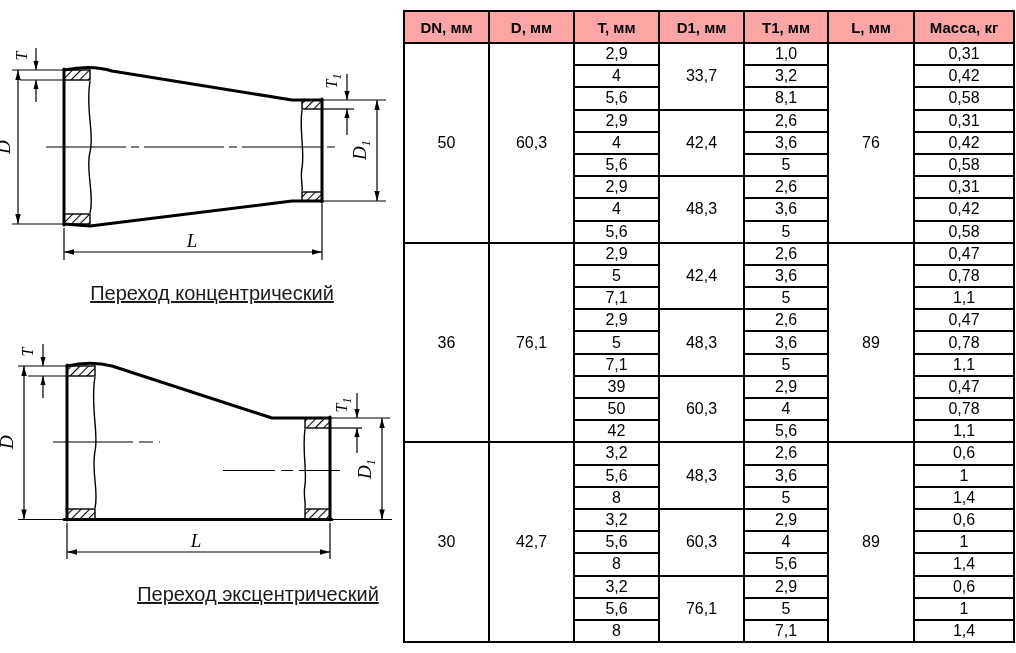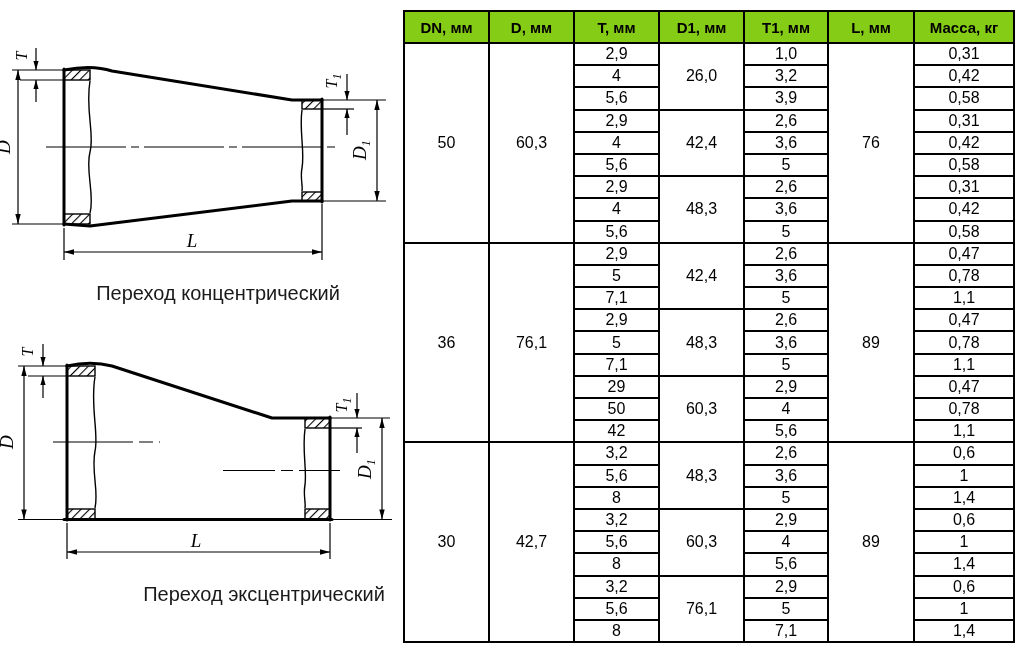--- a/index.html
+++ b/index.html
@@ -1,42 +1,42 @@
 <!DOCTYPE html>
 <html><head>
 <meta charset="utf-8">
 <style>
   html,body{margin:0;padding:0;background:#fff;}
   .page{position:relative;width:1016px;height:653px;background:#fff;
         font-family:"Liberation Sans",sans-serif;overflow:hidden;color:#000;}
 
   
   .drawing{position:absolute;left:0;}
-  .caption{position:absolute;left:10px;width:416px;text-align:center;
-           font-size:20px;color:#1a1a1a;}
+  .caption{position:absolute;left:4px;width:416px;text-align:center;
+           font-size:20px;color:#1a1a1a;text-decoration:underline;}
   .caption-1{top:282px;}
   .caption-2{top:583px;padding-left:46px;}
 
   svg .outline{stroke:#000;stroke-width:3;fill:none;stroke-linejoin:round;stroke-linecap:round;}
   svg .thin{stroke:#000;stroke-width:1.2;fill:none;}
   svg .wavy{stroke:#000;stroke-width:1.4;fill:none;}
   svg .center{stroke:#000;stroke-width:1.2;fill:none;}
   svg .hatchrect{stroke:#000;stroke-width:1.4;}
   svg .ah{fill:#000;stroke:none;}
   svg text.dim{fill:#000;font-family:"Liberation Serif",serif;font-style:italic;
                font-size:19px;text-anchor:middle;}
   svg text.dim-small{font-size:16px;}
   svg .sub{font-size:12px;}
 
   
   table.spec{position:absolute;left:403px;top:10px;border-collapse:collapse;
              table-layout:fixed;width:610px;}
   table.spec th,table.spec td{border:2px solid #000;text-align:center;
              vertical-align:middle;padding:0;overflow:hidden;}
-  table.spec th{height:30px;font-size:15px;font-weight:bold;background:#84cc16;}
+  table.spec th{height:30px;font-size:15px;font-weight:bold;background:#fca5a5;}
   table.spec td{height:20.2px;font-size:16px;background:#fff;}
 </style>
 </head>
 <body>
 
 <div class="page">
 
   <svg class="drawing" style="top:40px" width="400" height="243" viewBox="0 0 400 243">
     <defs>
       <pattern id="hatch" patternUnits="userSpaceOnUse" width="6" height="6" patternTransform="rotate(45)">
@@ -160,33 +160,33 @@
           <th>T1, мм</th>
           <th>L, мм</th>
           <th>Масса, кг</th>
         </tr>
     </thead>
     <tbody>
         <tr>
           <td rowspan="9">50</td>
           <td rowspan="9">60,3</td>
           <td>2,9</td>
-          <td rowspan="3">26,0</td>
+          <td rowspan="3">33,7</td>
           <td>1,0</td>
           <td rowspan="9">76</td>
           <td>0,31</td>
         </tr>
         <tr>
           <td>4</td>
           <td>3,2</td>
           <td>0,42</td>
         </tr>
         <tr>
           <td>5,6</td>
-          <td>3,9</td>
+          <td>8,1</td>
           <td>0,58</td>
         </tr>
         <tr>
           <td>2,9</td>
           <td rowspan="3">42,4</td>
           <td>2,6</td>
           <td>0,31</td>
         </tr>
         <tr>
           <td>4</td>
@@ -243,21 +243,21 @@
           <td>5</td>
           <td>3,6</td>
           <td>0,78</td>
         </tr>
         <tr>
           <td>7,1</td>
           <td>5</td>
           <td>1,1</td>
         </tr>
         <tr>
-          <td>29</td>
+          <td>39</td>
           <td rowspan="3">60,3</td>
           <td>2,9</td>
           <td>0,47</td>
         </tr>
         <tr>
           <td>50</td>
           <td>4</td>
           <td>0,78</td>
         </tr>
         <tr>

